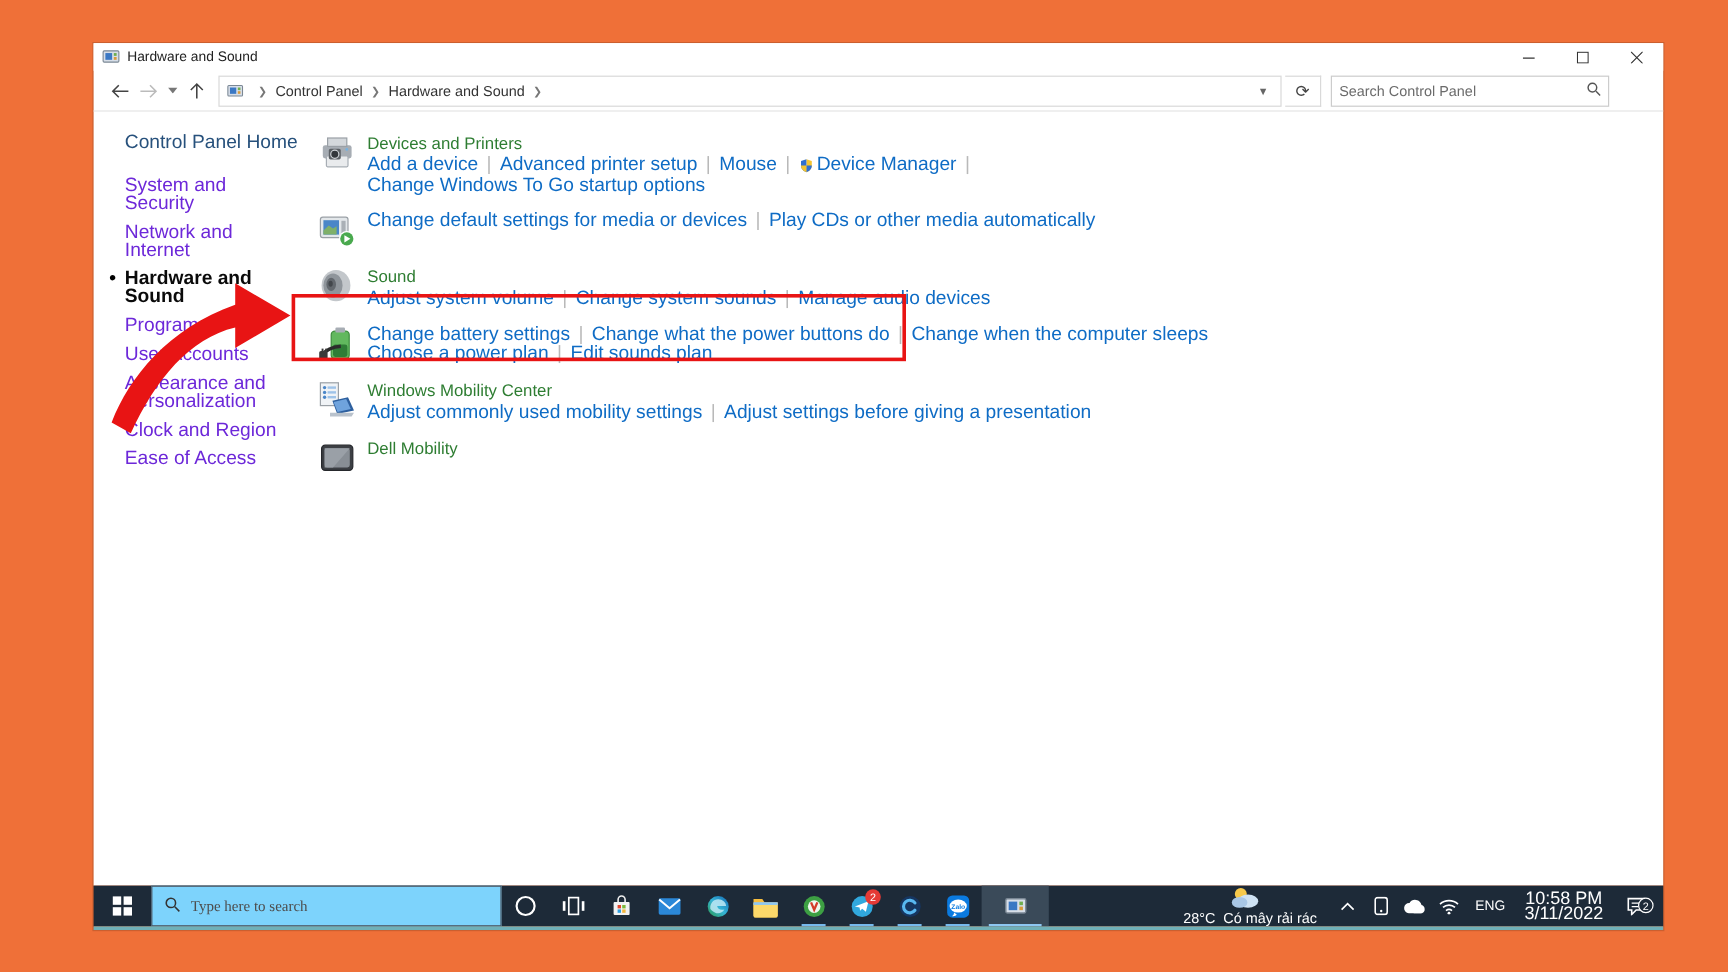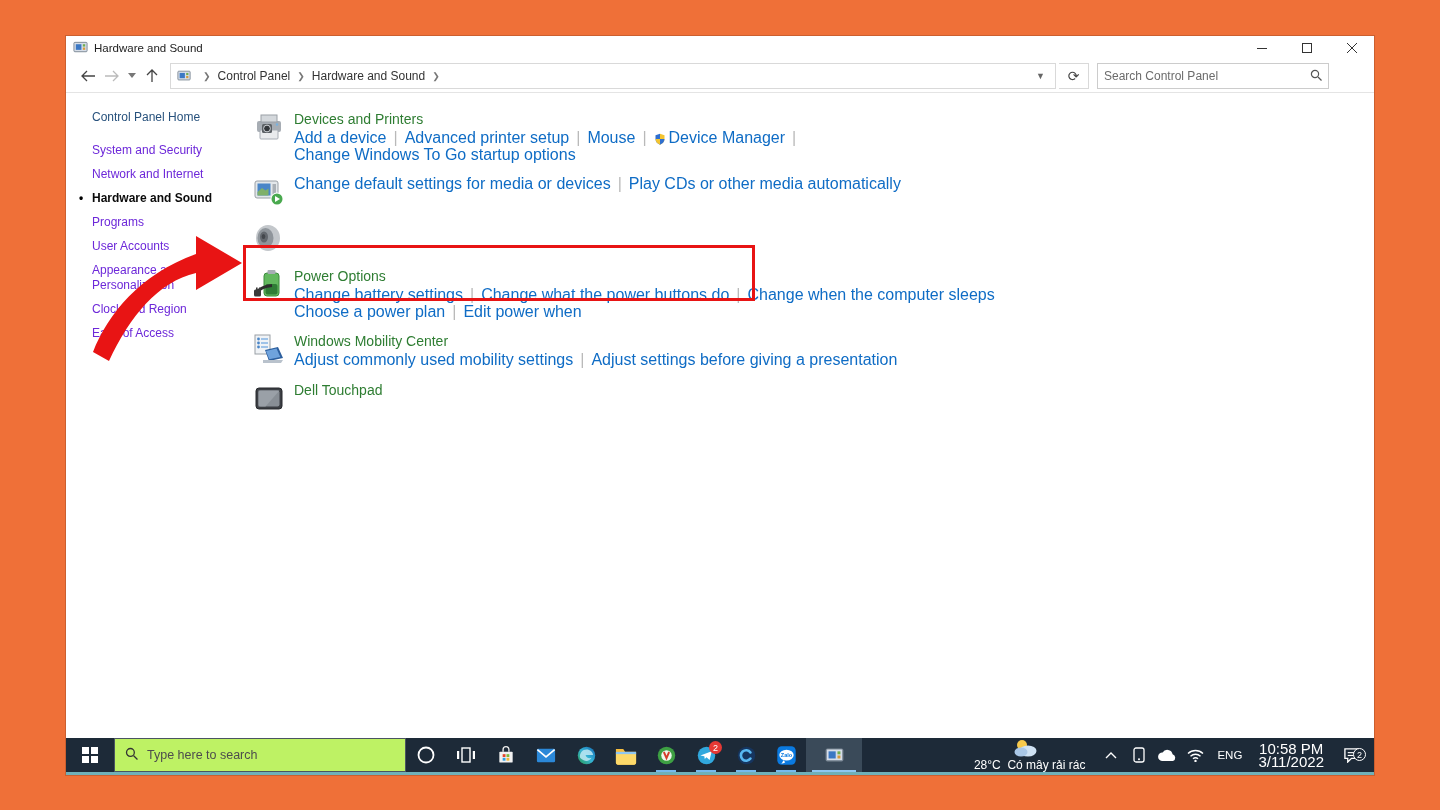--- a/index.html
+++ b/index.html
@@ -9,21 +9,21 @@
     position:relative; width:1440px; height:810px;
     background:
       radial-gradient(75% 65% at 92% 108%, #53759e 0%, rgba(83,117,158,0) 55%),
       radial-gradient(60% 55% at 2% 108%, #9aa08f 0%, rgba(154,160,143,0) 48%),
       radial-gradient(90% 70% at 25% 118%, #c58d68 0%, rgba(197,141,104,0) 60%),
       linear-gradient(160deg, #ef6e38 0%, #f1763d 42%, #e2义8a5f 60%, #d08a64 72%, #b59a8b 100%);
     background-color:#ef7038;
   }
 
   
-  .screen { position:absolute; left:66px; top:36px; width:1308px; height:739px; box-shadow:0 0 0 1px rgba(0,0,0,.15); }
+  .screen { position:absolute; left:78px; top:36px; width:1308px; height:739px; box-shadow:0 0 0 1px rgba(0,0,0,.15); }
 
   .window { position:absolute; inset:0 0 37px 0; background:#fff; display:flex; flex-direction:column; }
 
   .titlebar { height:23px; display:flex; align-items:center; padding-left:7px; background:#fff; flex:0 0 auto; }
   .titlebar .app-icon { width:15px; height:15px; margin-right:6px; }
   .titlebar .title-text { font-size:11.5px; color:#222; }
   .win-controls { margin-left:auto; display:flex; height:100%; }
   .win-btn { width:45px; height:100%; display:flex; align-items:center; justify-content:center; }
   .win-btn svg { display:block; }
 
@@ -38,21 +38,21 @@
   .crumb-caret { margin-left:auto; color:#666; font-size:9px; padding:0 4px; }
   .refresh-btn { width:30px; height:26px; border:1px solid #d9d9d9; border-left:none; display:flex; align-items:center; justify-content:center; font-size:14px; color:#444; margin-right:8px; }
   .searchbox { width:232px; height:26px; border:1px solid #ccc; display:flex; align-items:center; padding:0 6px; }
   .searchbox input { border:none; outline:none; flex:1; font-size:12px; color:#333; font-family:"Liberation Sans",sans-serif; }
   .searchbox input::placeholder { color:#6b6b6b; }
   .search-glyph { color:#555; flex:0 0 auto; }
 
   .content { flex:1; display:flex; position:relative; }
 
   
-  .sidebar { width:186px; padding:17px 0 0 26px; font-size:12px; flex:0 0 auto; }
+  .sidebar { width:186px; padding:17px 0 0 26px; font-size:16px; flex:0 0 auto; }
   .side-home { color:#27517c; margin-bottom:19px; cursor:pointer; }
   .side-item { position:relative; color:#6d28d9; line-height:15px; margin-bottom:9px; width:128px; cursor:pointer; }
   .side-item.active { color:#0a0a0a; font-weight:bold; }
   .side-item.active::before { content:"•"; position:absolute; left:-13px; color:#000; }
 
   
   .main { flex:1; padding-top:16px; }
   .section { display:flex; margin-bottom:11px; padding-left:0; }
   .section .sec-icon { width:34px; height:34px; margin:1px 8px 0 0; flex:0 0 auto; }
   .sec-body { padding-top:2px; }
@@ -61,21 +61,21 @@
   .sec-link { color:#0f6cc5; cursor:pointer; white-space:nowrap; }
   .link-sep { color:#b9b9b9; margin:0 7px; }
   .uac-shield { width:12px; height:12px; display:inline-block; vertical-align:-2px; margin-right:3px; }
 
   
   .taskbar { position:absolute; left:0; bottom:3px; width:100%; height:34px; background:#1d2a38; display:flex; align-items:stretch; }
   .teal-strip { position:absolute; left:0; bottom:0; width:100%; height:3px; background:#6fb0b8; }
   .start-btn { width:48px; display:flex; align-items:center; justify-content:center; }
   .start-logo { display:grid; grid-template-columns:7px 7px; grid-template-rows:7px 7px; gap:1.5px; }
   .start-logo span { background:#fff; }
-  .tb-search { width:292px; background:#bef264; display:flex; align-items:center; padding:0 10px; border:1px solid #4a5561; }
+  .tb-search { width:292px; background:#7dd3fc; display:flex; align-items:center; padding:0 10px; border:1px solid #4a5561;font-family:Liberation Serif, serif; }
   .tb-search .search-glyph { color:#333; margin-right:9px; }
   .tb-search span { font-size:12.5px; color:#4d4d4d; }
   .tb-icon { width:40px; display:flex; align-items:center; justify-content:center; position:relative; }
   .tb-icon.running::after { content:""; position:absolute; bottom:0; left:10px; right:10px; height:2px; background:#76b9ed; }
   .tb-icon.active-app { background:#3a4a59; width:56px; }
   .tb-icon.active-app::after { left:6px; right:6px; background:#8ec7f2; }
   .badge { position:absolute; top:3px; right:4px; min-width:13px; height:13px; border-radius:7px; background:#e53935; color:#fff; font-size:9px; display:flex; align-items:center; justify-content:center; padding:0 2px; }
 
   .tray { margin-left:auto; display:flex; align-items:center; color:#fff; padding-right:4px; }
   .tray-weather { display:flex; align-items:center; margin-right:12px;flex-direction:column; }
@@ -225,35 +225,38 @@
                 <div class="sec-row"><span class="sec-link">Change default settings for media or devices</span><span class="link-sep">|</span><span class="sec-link">Play CDs or other media automatically</span></div>
               </div>
             </div>
             <div class="section">
               <span class="sec-icon"><svg viewBox="0 0 34 34" width="34" height="34">
                   <ellipse cx="16" cy="17" rx="12" ry="13" fill="#c3c7cb"></ellipse>
                   <ellipse cx="13.5" cy="17" rx="8" ry="10" fill="#8f959b"></ellipse>
                   <ellipse cx="12" cy="16" rx="4" ry="5.5" fill="#63686e"></ellipse>
                   <ellipse cx="11.5" cy="15.5" rx="1.8" ry="2.5" fill="#43474c"></ellipse>
                 </svg></span>
+              <div class="sec-body">
+                <div class="sec-title">Sound</div>
+                <div class="sec-row"><span class="sec-link">Adjust system volume</span><span class="link-sep">|</span><span class="sec-link">Change system sounds</span><span class="link-sep">|</span><span class="sec-link">Manage audio devices</span></div>
+              </div>
             </div>
             <div class="section">
               <span class="sec-icon"><svg viewBox="0 0 34 34" width="34" height="34">
                   <rect x="12" y="6" width="15" height="23" rx="3" fill="#62b85e" stroke="#3d8c3d"></rect>
                   <rect x="15.5" y="3" width="8" height="4" rx="1" fill="#a7adb4"></rect>
                   <rect x="13.5" y="17" width="12" height="10.5" rx="2" fill="#2f7d36"></rect>
                   <path d="M4 26 C 8 21 13 19 20 18.5" stroke="#2c2c2c" stroke-width="3" fill="none"></path>
                   <rect x="2" y="22.5" width="7" height="7" rx="1.5" fill="#3a3a3a"></rect>
                   <rect x="4" y="20.5" width="1.6" height="3" fill="#3a3a3a"></rect>
                   <rect x="7" y="20.5" width="1.6" height="3" fill="#3a3a3a"></rect>
                 </svg></span>
               <div class="sec-body">
-                <div class="sec-title">Power Options</div>
                 <div class="sec-row"><span class="sec-link">Change battery settings</span><span class="link-sep">|</span><span class="sec-link">Change what the power buttons do</span><span class="link-sep">|</span><span class="sec-link">Change when the computer sleeps</span></div>
-                <div class="sec-row"><span class="sec-link">Choose a power plan</span><span class="link-sep">|</span><span class="sec-link">Edit power when</span></div>
+                <div class="sec-row"><span class="sec-link">Choose a power plan</span><span class="link-sep">|</span><span class="sec-link">Edit sounds plan</span></div>
               </div>
             </div>
             <div class="section">
               <span class="sec-icon"><svg viewBox="0 0 34 34" width="34" height="34">
                   <rect x="3" y="3" width="15" height="19" fill="#f0f3f6" stroke="#9aa0a6"></rect>
                   <circle cx="6.5" cy="7" r="1.4" fill="#4a86c8"></circle>
                   <rect x="9" y="6" width="7" height="2" fill="#9fc3e8"></rect>
                   <circle cx="6.5" cy="11" r="1.4" fill="#4a86c8"></circle>
                   <rect x="9" y="10" width="7" height="2" fill="#9fc3e8"></rect>
                   <circle cx="6.5" cy="15" r="1.4" fill="#4a86c8"></circle>
@@ -267,21 +270,21 @@
                 <div class="sec-row"><span class="sec-link">Adjust commonly used mobility settings</span><span class="link-sep">|</span><span class="sec-link">Adjust settings before giving a presentation</span></div>
               </div>
             </div>
             <div class="section">
               <span class="sec-icon"><svg viewBox="0 0 34 34" width="34" height="34">
                   <rect x="4" y="7" width="26" height="21" rx="3" fill="#3c3f44" stroke="#26282c"></rect>
                   <rect x="6.5" y="9.5" width="21" height="16" rx="2" fill="#888e95"></rect>
                   <path d="M6.5 9.5 h21 l-14 16 h-7 z" fill="#9aa0a7"></path>
                 </svg></span>
               <div class="sec-body">
-                <div class="sec-title">Dell Touchpad</div>
+                <div class="sec-title">Dell Mobility</div>
               </div>
             </div>
           </div>
       </div>
     </div>
 
     <div class="taskbar">
       <div class="start-btn tb-icon" style="width:48px">
         <span class="start-logo">
             <span></span>

